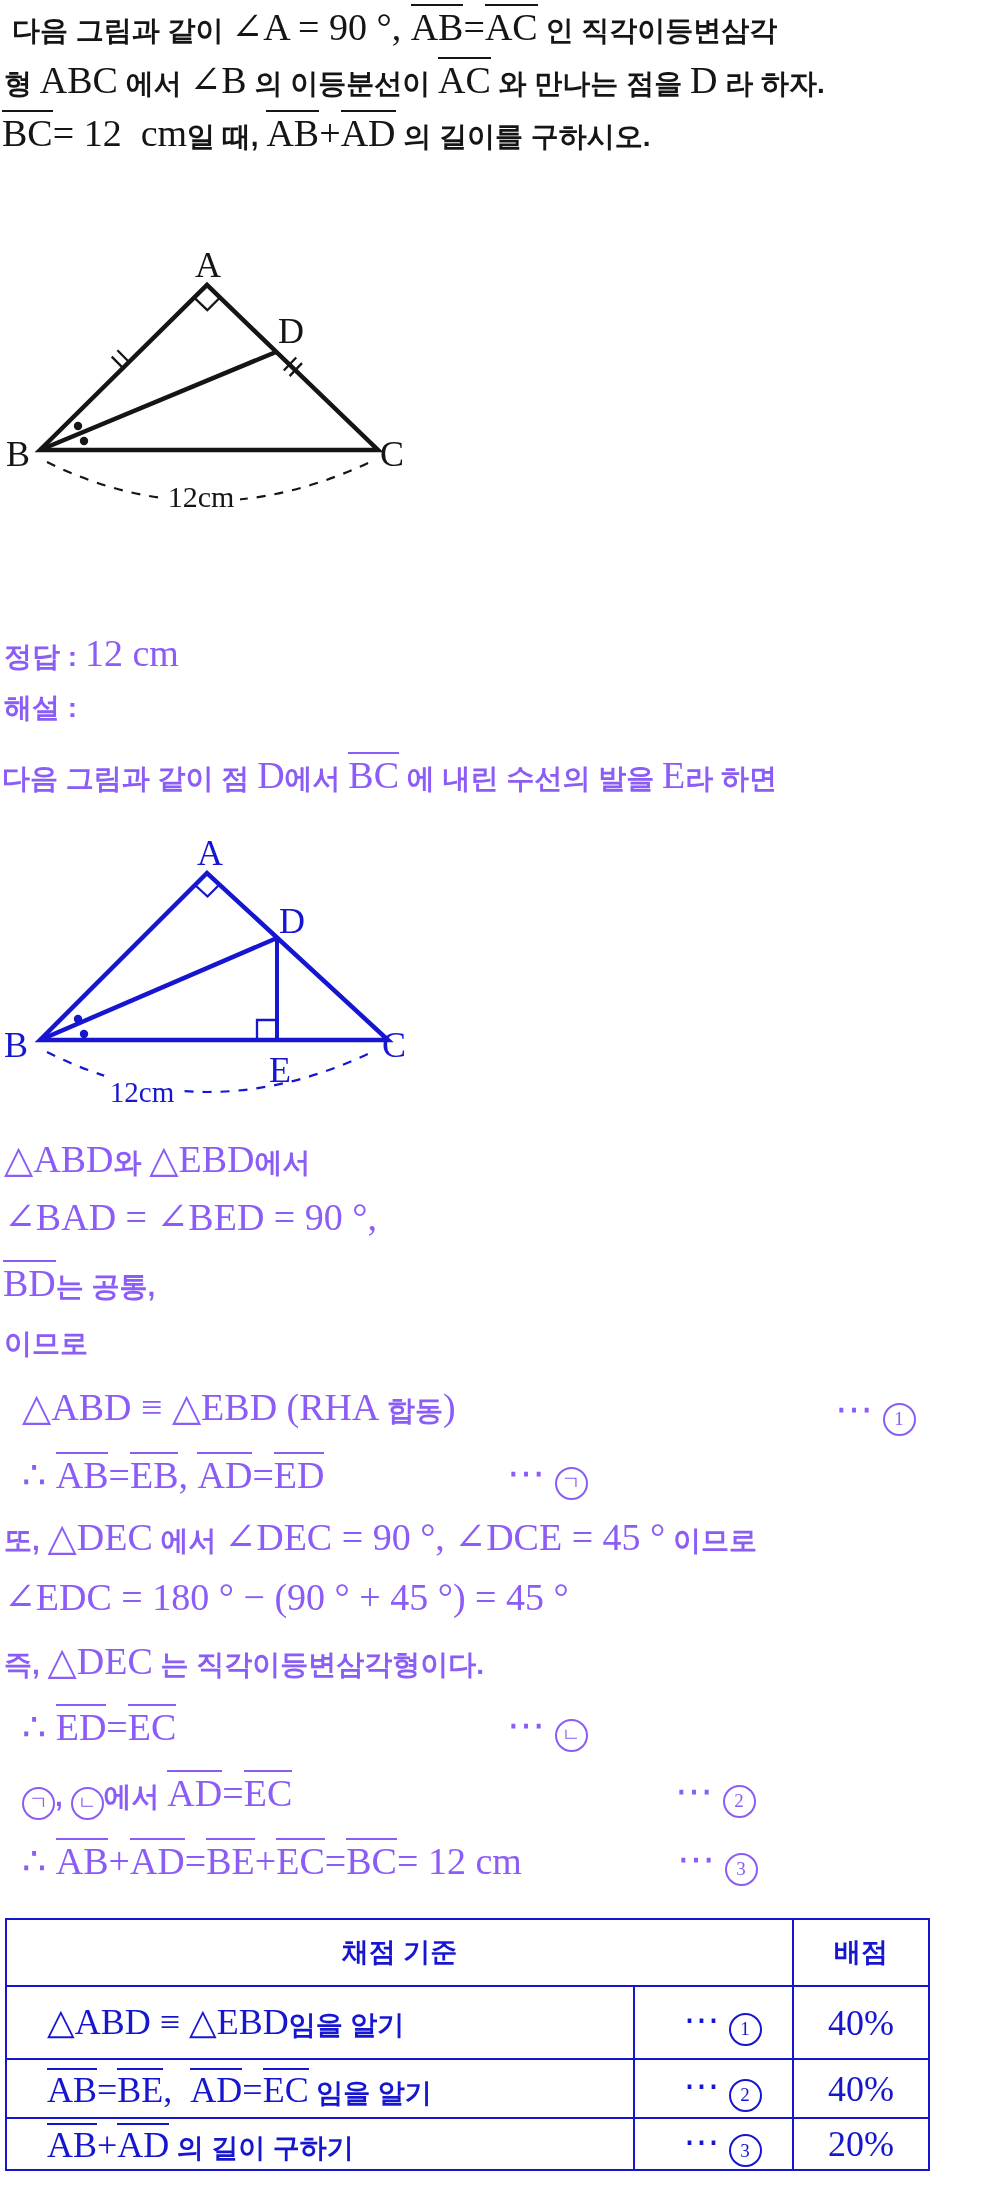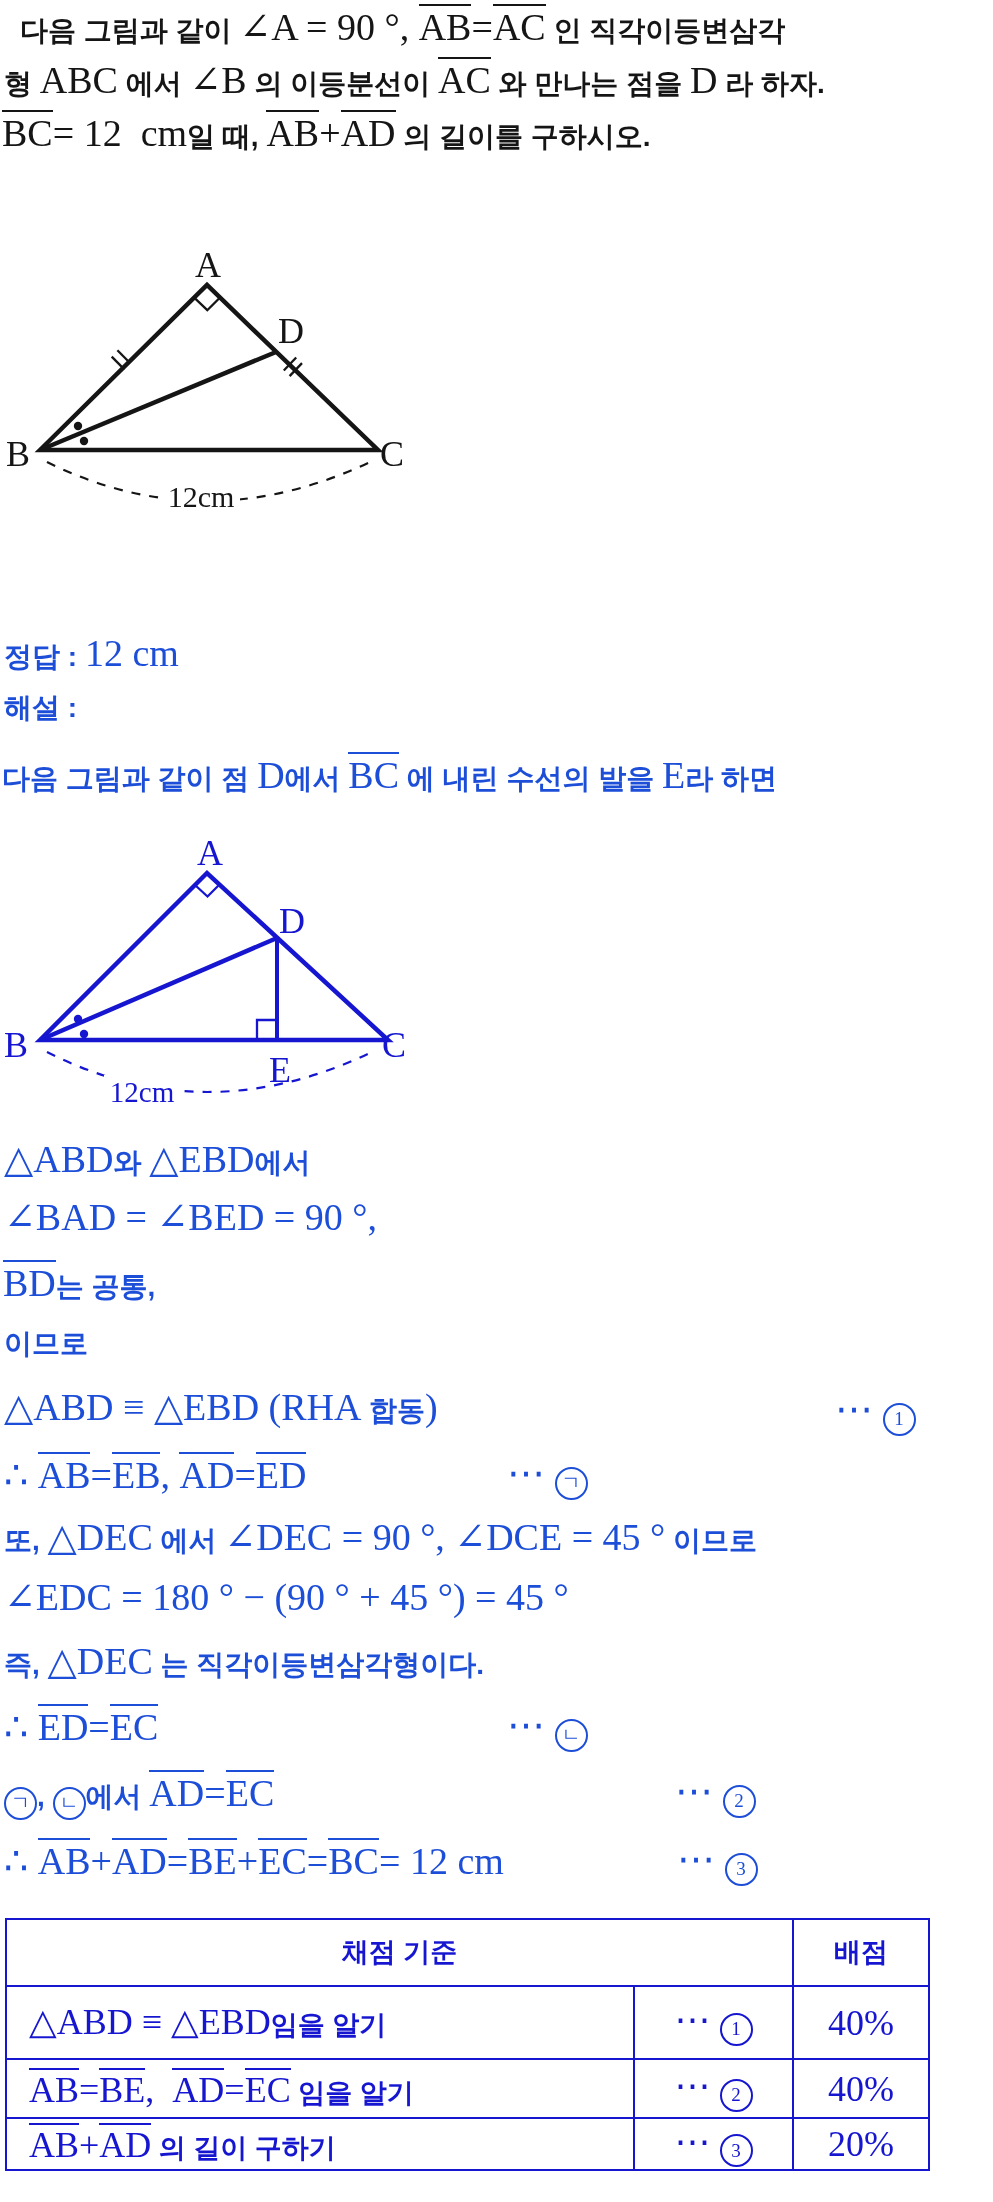--- a/index.html
+++ b/index.html
@@ -1,44 +1,44 @@
 <!DOCTYPE html>
 <html><head>
 <meta charset="utf-8">
 <style>
   html,body{margin:0;padding:0;background:#ffffff;}
   #page{position:relative;width:993px;height:2202px;background:#ffffff;overflow:hidden;}
   .abs{position:absolute;}
   .line{position:absolute;display:flex;align-items:baseline;white-space:pre;}
-  .tok{white-space:pre;display:inline;}
+  .tok{white-space:pre;display:inline;margin-left:18px;}
   .kr{font-family:"Liberation Sans","DejaVu Sans",sans-serif;font-weight:700;font-size:28px;line-height:1.15;}
   .mm{font-family:"Liberation Serif","DejaVu Serif",serif;font-weight:400;font-size:38px;line-height:1.0;}
   .black{color:#151515;}
-  .blue{color:#1d4ed8;}
+  .blue{color:#8b5cf6;}
   .ov{display:inline-block;border-top:2.6px solid currentColor;padding-top:3px;line-height:0.95;}
   .circ{display:inline-flex;align-items:center;justify-content:center;width:29px;height:29px;
         border:2px solid currentColor;border-radius:50%;font-size:19px;
         font-family:"Liberation Serif","DejaVu Serif",serif;position:relative;top:3px;flex:none;}
   .ref{position:absolute;top:2px;display:inline-flex;align-items:baseline;white-space:pre;}
   
   table.grading{position:absolute;left:5px;top:1918px;width:925px;border-collapse:collapse;
                 color:#1616d1;table-layout:fixed;}
   table.grading td{border:2.5px solid #1616d1;vertical-align:middle;padding:0;}
   table.grading .c-center{text-align:center;}
   table.grading .c1{padding-left:22px;}
   table.grading .mm{font-size:36px;}
   table.grading .kr{font-size:27px;}
   svg text{font-family:"Liberation Serif","DejaVu Serif",serif;}
 </style>
 </head>
 <body>
 
 <div id="page">
 
-  <div class="line black" style="left:20px;top:4px;"><span class="kr">다음 그림과 같이 </span><span class="mm">∠A = 90 °</span><span class="mm">, </span><span class="mm ov">AB</span><span class="mm">=</span><span class="mm ov">AC</span><span class="kr"> 인 직각이등변삼각</span></div>
+  <div class="line black" style="left:12px;top:4px;"><span class="kr">다음 그림과 같이 </span><span class="mm">∠A = 90 °</span><span class="mm">, </span><span class="mm ov">AB</span><span class="mm">=</span><span class="mm ov">AC</span><span class="kr"> 인 직각이등변삼각</span></div>
   <div class="line black" style="left:4px;top:57px;"><span class="kr">형 </span><span class="mm">ABC</span><span class="kr"> 에서 </span><span class="mm">∠B</span><span class="kr"> 의 이등분선이 </span><span class="mm ov">AC</span><span class="kr"> 와 만나는 점을 </span><span class="mm">D</span><span class="kr"> 라 하자.</span></div>
   <div class="line black" style="left:2px;top:110px;"><span class="mm ov">BC</span><span class="mm">= 12  cm</span><span class="kr">일 때, </span><span class="mm ov">AB</span><span class="mm">+</span><span class="mm ov">AD</span><span class="kr"> 의 길이를 구하시오.</span></div>
 
   <svg class="abs" style="left:0;top:165px;" width="430" height="345" viewBox="0 0 430 345">
     <path d="M40,285 L207,120 L378,285 Z" fill="none" stroke="#151515" stroke-width="4.5"></path>
     <path d="M40,285 L276,187" fill="none" stroke="#151515" stroke-width="4.5"></path>
     <polyline points="194.2,132.7 207.3,145.2 220,132.5" fill="none" stroke="#151515" stroke-width="2.3"></polyline>
     <g stroke="#151515" stroke-width="2.3">
       <line x1="111.7" y1="191.6" x2="124.3" y2="204.4"></line>
       <line x1="117.4" y1="185.2" x2="130" y2="198"></line>

